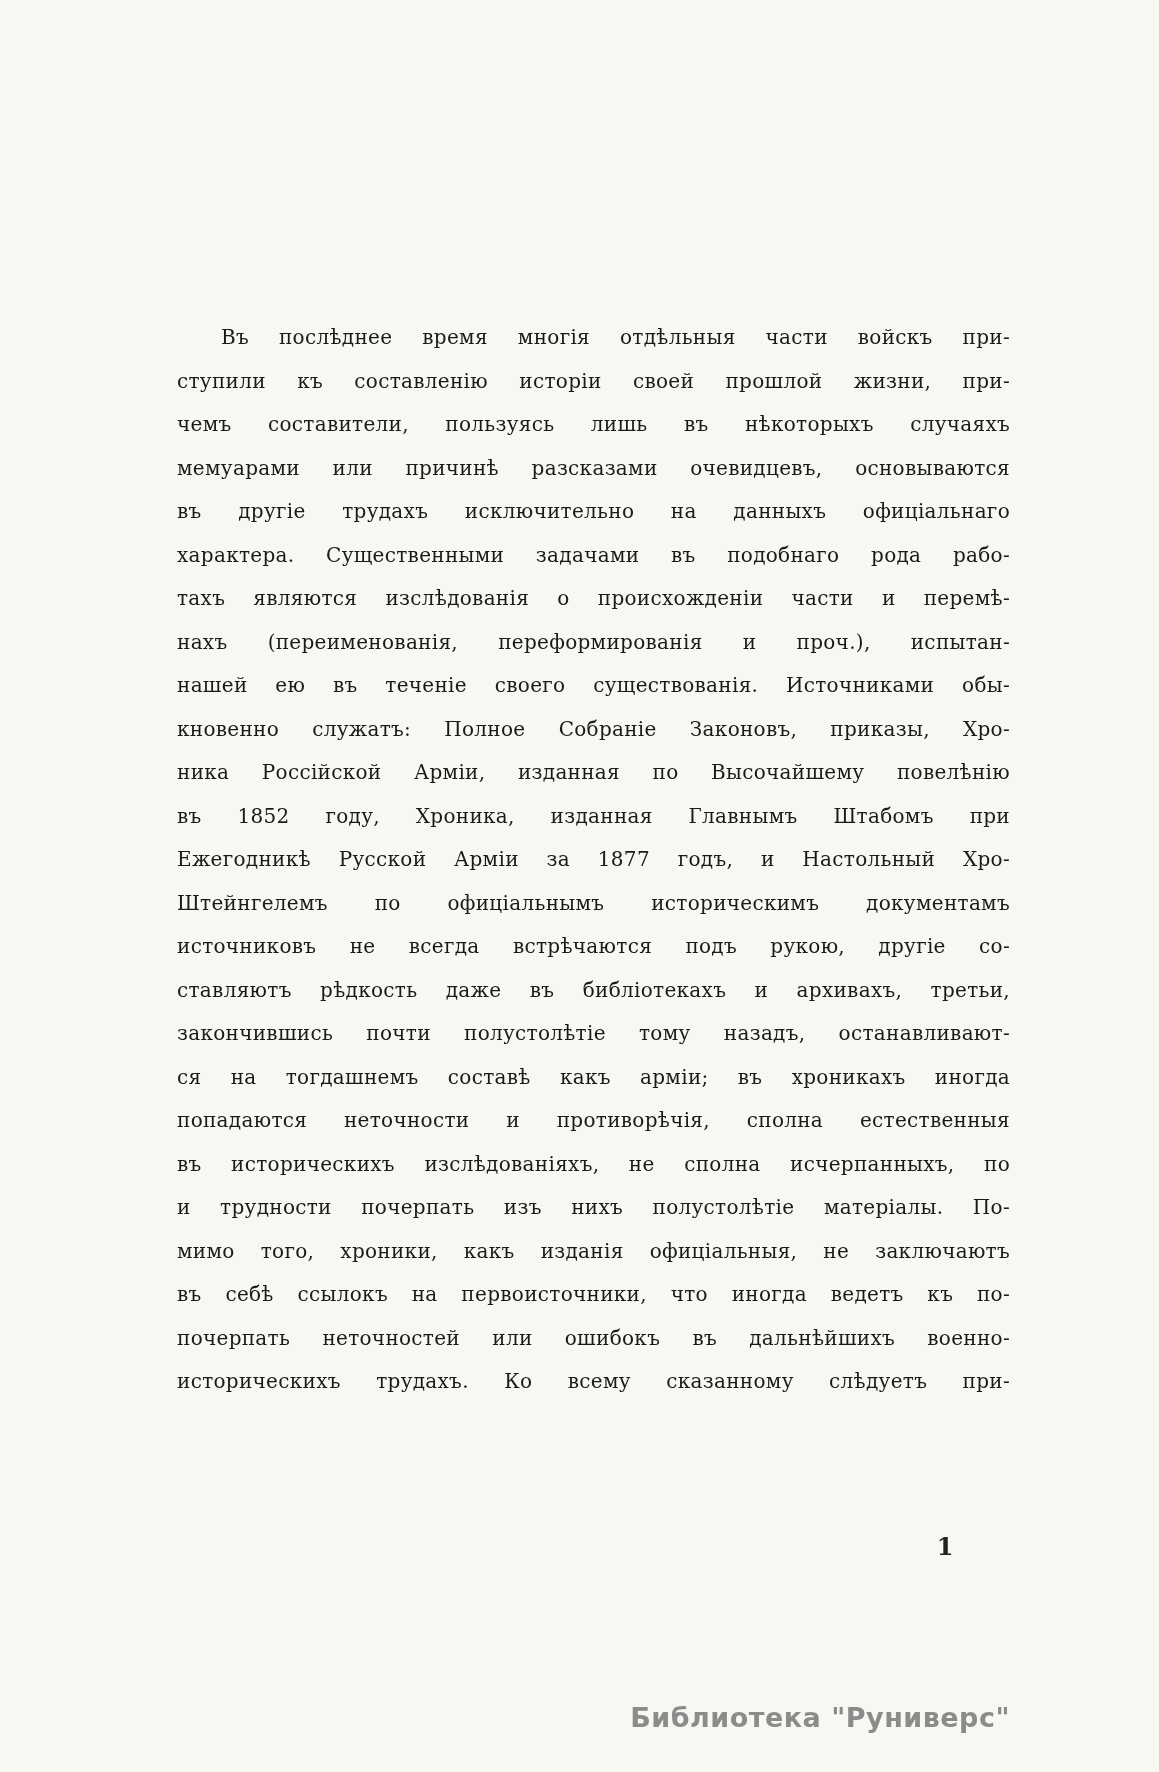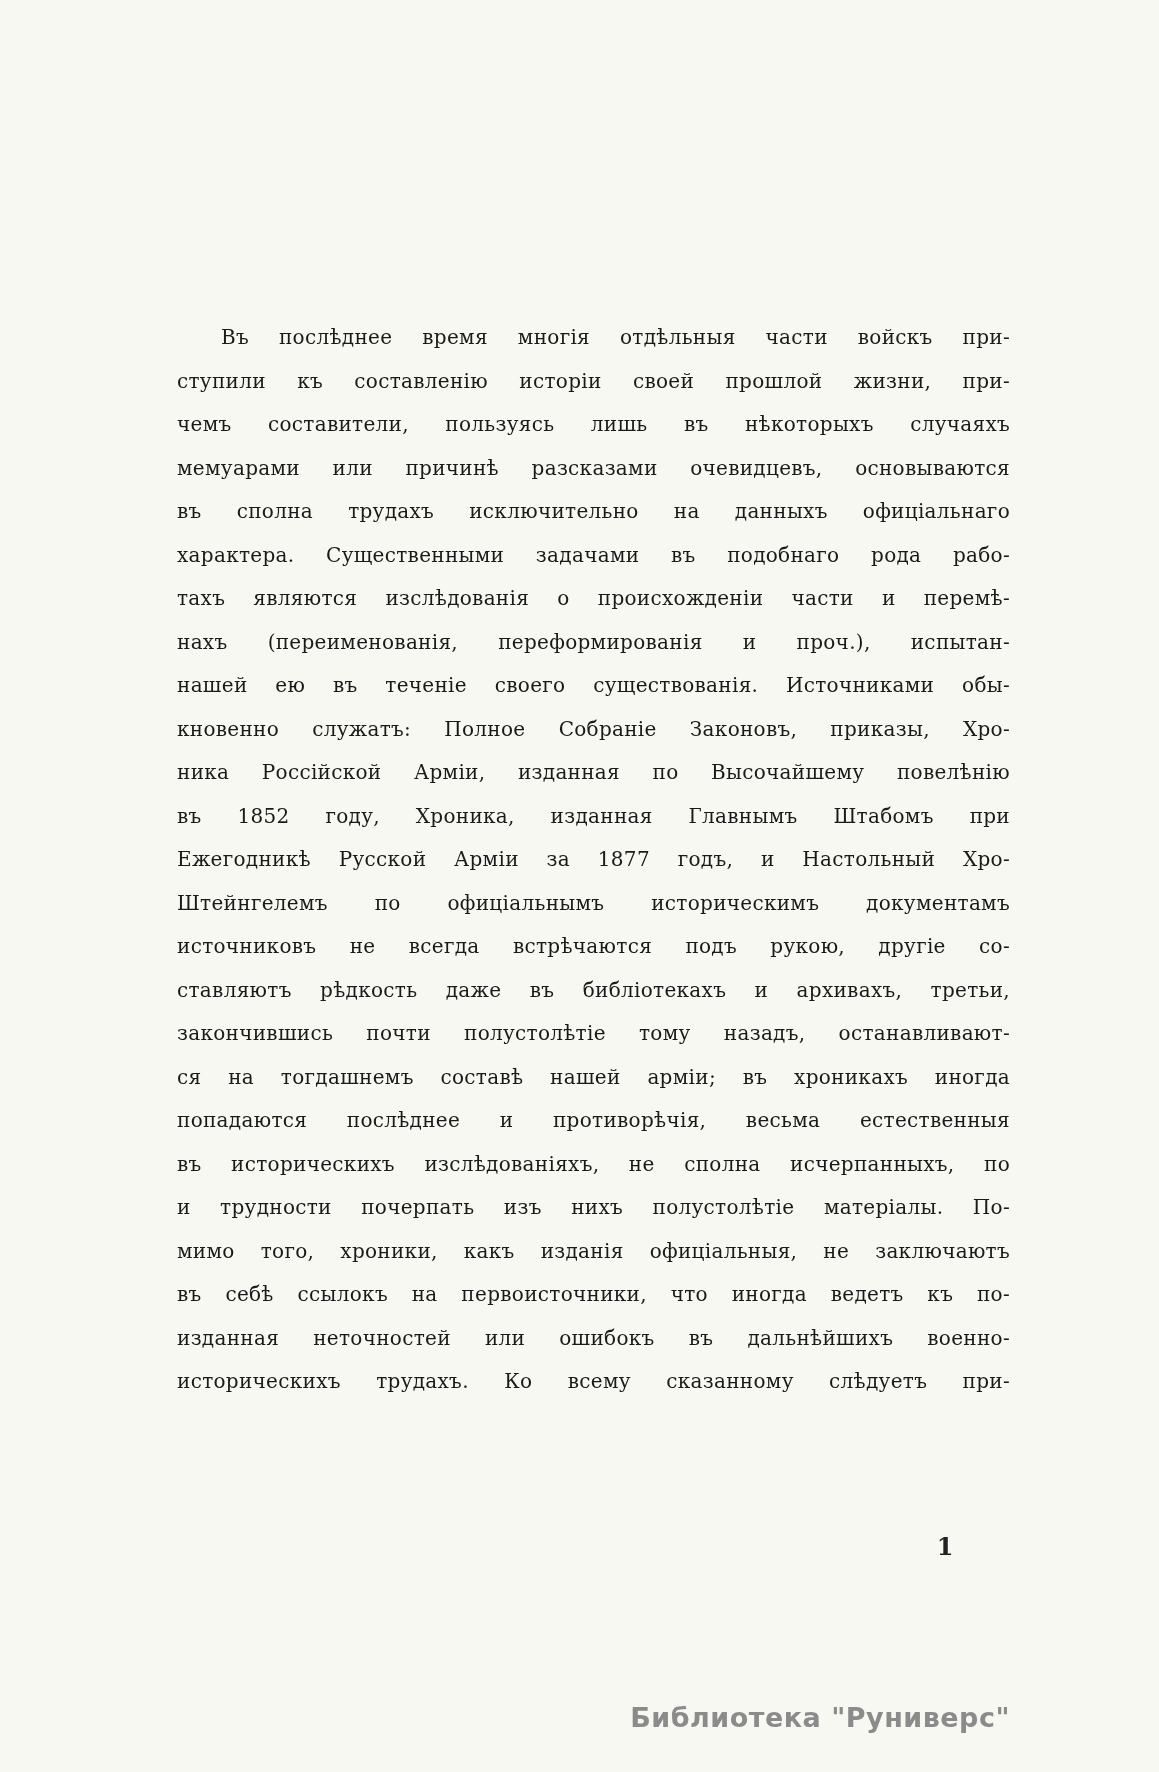--- a/index.html
+++ b/index.html
@@ -63,40 +63,40 @@
 </head>
 <body>
 
 <div class="page">
 
   <div class="text-block">
     <div class="line indent">Въ послѣднее время многія отдѣльныя части войскъ при-</div>
     <div class="line">ступили къ составленію исторіи своей прошлой жизни, при-</div>
     <div class="line">чемъ составители, пользуясь лишь въ нѣкоторыхъ случаяхъ</div>
     <div class="line">мемуарами или причинѣ разсказами очевидцевъ, основываются</div>
-    <div class="line">въ сполна трудахъ исключительно на данныхъ офиціальнаго</div>
+    <div class="line">въ другіе трудахъ исключительно на данныхъ офиціальнаго</div>
     <div class="line">характера. Существенными задачами въ подобнаго рода рабо-</div>
     <div class="line">тахъ являются изслѣдованія о происхожденіи части и перемѣ-</div>
     <div class="line">нахъ (переименованія, переформированія и проч.), испытан-</div>
     <div class="line">нашей ею въ теченіе своего существованія. Источниками обы-</div>
     <div class="line">кновенно служатъ: Полное Собраніе Законовъ, приказы, Хро-</div>
     <div class="line">ника Россійской Арміи, изданная по Высочайшему повелѣнію</div>
     <div class="line">въ 1852 году, Хроника, изданная Главнымъ Штабомъ при</div>
     <div class="line">Ежегодникѣ Русской Арміи за 1877 годъ, и Настольный Хро-</div>
     <div class="line">Штейнгелемъ по офиціальнымъ историческимъ документамъ</div>
     <div class="line">источниковъ не всегда встрѣчаются подъ рукою, другіе со-</div>
     <div class="line">ставляютъ рѣдкость даже въ библіотекахъ и архивахъ, третьи,</div>
     <div class="line">закончившись почти полустолѣтіе тому назадъ, останавливают-</div>
-    <div class="line">ся на тогдашнемъ составѣ нашей арміи; въ хроникахъ иногда</div>
-    <div class="line">попадаются послѣднее и противорѣчія, весьма естественныя</div>
+    <div class="line">ся на тогдашнемъ составѣ какъ арміи; въ хроникахъ иногда</div>
+    <div class="line">попадаются неточности и противорѣчія, сполна естественныя</div>
     <div class="line">въ историческихъ изслѣдованіяхъ, не сполна исчерпанныхъ, по</div>
     <div class="line">и трудности почерпать изъ нихъ полустолѣтіе матеріалы. По-</div>
     <div class="line">мимо того, хроники, какъ изданія офиціальныя, не заключаютъ</div>
     <div class="line">въ себѣ ссылокъ на первоисточники, что иногда ведетъ къ по-</div>
-    <div class="line">изданная неточностей или ошибокъ въ дальнѣйшихъ военно-</div>
+    <div class="line">почерпать неточностей или ошибокъ въ дальнѣйшихъ военно-</div>
     <div class="line">историческихъ трудахъ. Ко всему сказанному слѣдуетъ при-</div>
   </div>
 
   <div class="page-number">1</div>
 
   <div class="watermark">Библиотека "Руниверс"</div>
 
 </div>
 
 </body></html>

